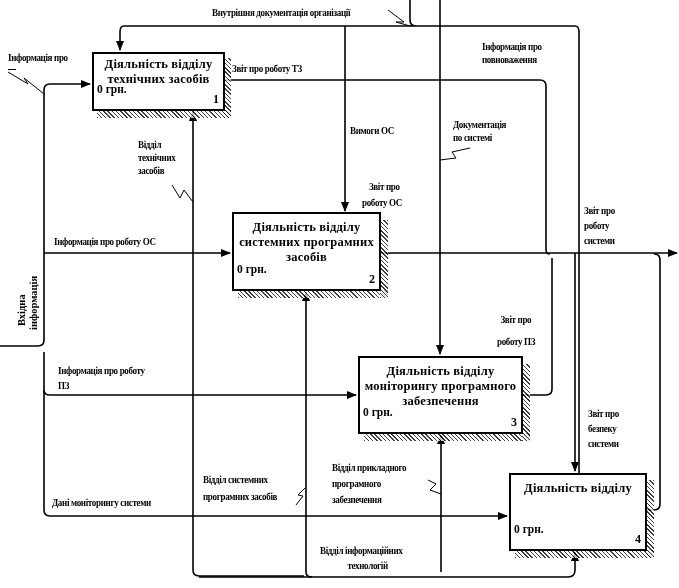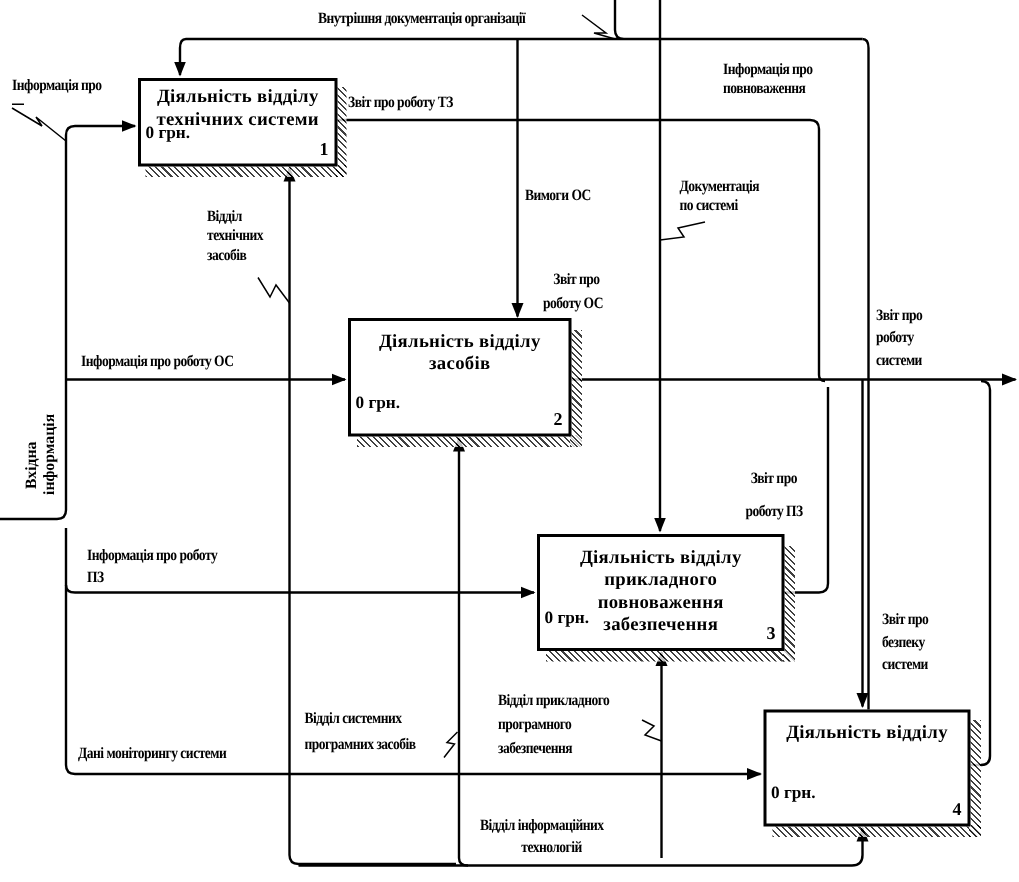--- a/index.html
+++ b/index.html
@@ -73,43 +73,44 @@
     <path d="M305,488 L298,495 L303,496 L296,505" stroke-width="1"></path>
     <path d="M428,480 L436,484 L430,490 L441,494" stroke-width="1"></path>
   </g>
 </svg>
 
 <div class="hatch" style="position:absolute;left:97px;top:110px;width:134px;height:8px;"></div>
 <div class="hatch" style="position:absolute;left:224px;top:58px;width:7px;height:60px;"></div>
 <div class="box" style="left:92px;top:52px;width:133px;height:59px;">
   <div class="title" style="top:3px;">
     <div>Діяльність відділу</div>
-    <div>технічних системи</div>
+    <div>технічних засобів</div>
   </div>
   <span class="cost">0 грн.</span>
   <span class="num">1</span>
 </div>
 
 <div class="hatch" style="position:absolute;left:238px;top:290px;width:150px;height:8px;"></div>
 <div class="hatch" style="position:absolute;left:380px;top:220px;width:8px;height:78px;"></div>
 <div class="box" style="left:232px;top:212px;width:149px;height:79px;">
   <div class="title">
     <div>Діяльність відділу</div>
+    <div>системних програмних</div>
     <div>засобів</div>
   </div>
   <span class="cost">0 грн.</span>
   <span class="num">2</span>
 </div>
 
 <div class="hatch" style="position:absolute;left:364px;top:433px;width:166px;height:8px;"></div>
 <div class="hatch" style="position:absolute;left:522px;top:364px;width:8px;height:77px;"></div>
 <div class="box" style="left:358px;top:356px;width:165px;height:78px;">
   <div class="title">
     <div>Діяльність відділу</div>
-    <div>прикладного повноваження</div>
+    <div>моніторингу програмного</div>
     <div>забезпечення</div>
   </div>
   <span class="cost">0 грн.</span>
   <span class="num">3</span>
 </div>
 
 <div class="hatch" style="position:absolute;left:515px;top:550px;width:139px;height:8px;"></div>
 <div class="hatch" style="position:absolute;left:646px;top:480px;width:8px;height:78px;"></div>
 <div class="box" style="left:509px;top:473px;width:138px;height:78px;">
   <div class="title">

